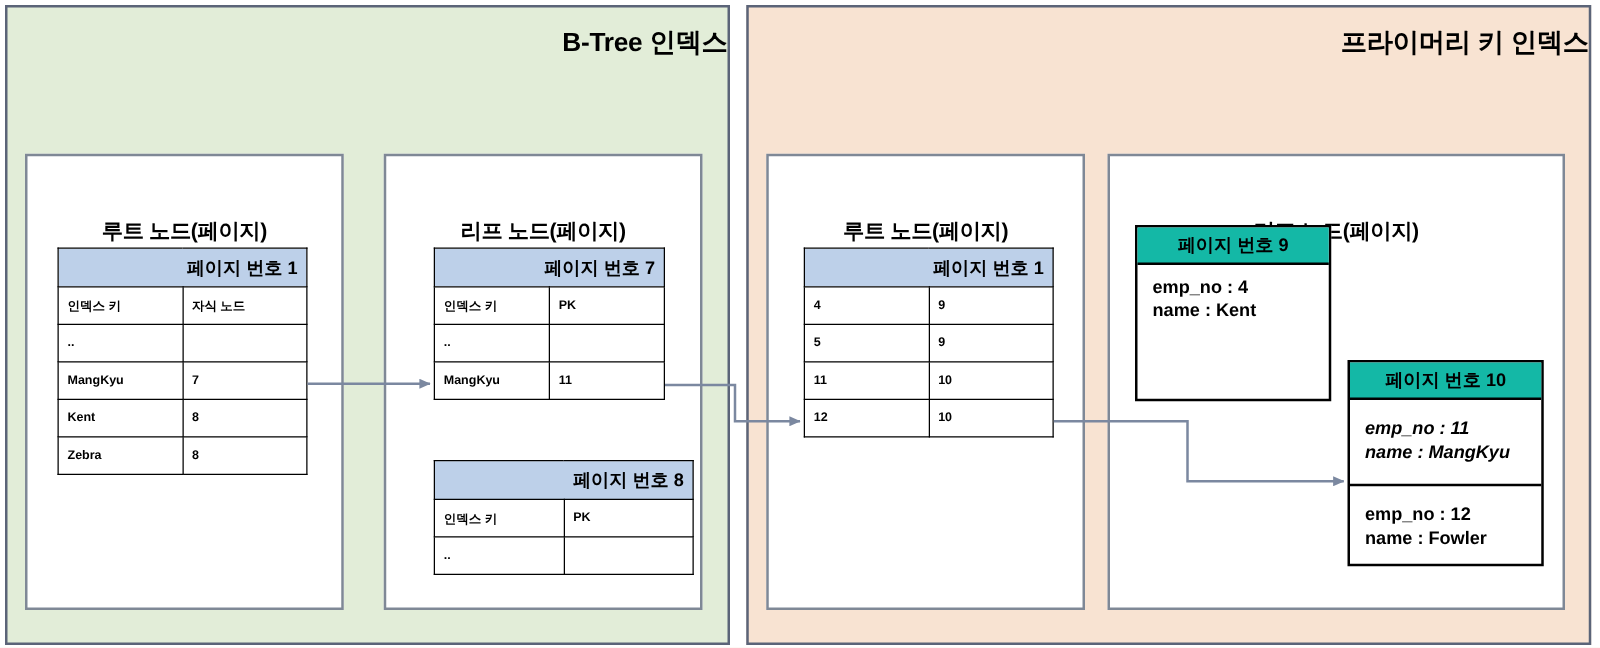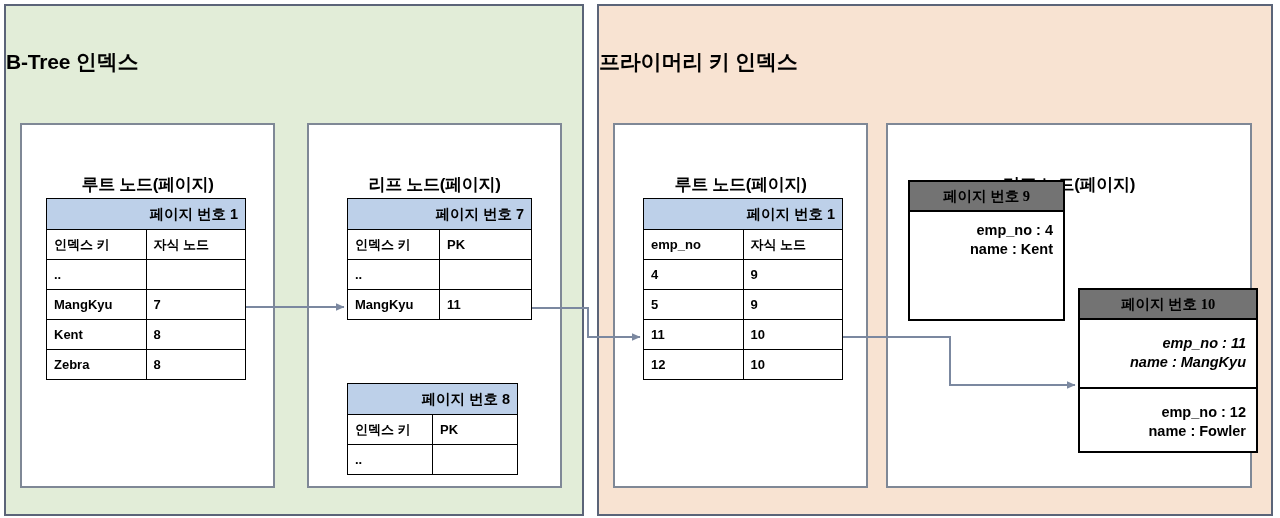--- a/index.html
+++ b/index.html
@@ -6,57 +6,57 @@
   body{
     width:1280px;height:518px;position:relative;overflow:hidden;
     font-family:"Liberation Sans","DejaVu Sans",sans-serif;
     color:#000000;
   }
   .panel{position:absolute;border:2px solid #5b6478;box-sizing:border-box;}
   #panel-btree{left:4px;top:4px;width:580px;height:512px;background:#e2edd8;}
   #panel-pk{left:597px;top:4px;width:676px;height:512px;background:#f8e3d2;}
 
   .panel-title{
-    position:absolute;left:0;right:0;top:14px;text-align:left;
-    font-size:21px;font-weight:bold;letter-spacing:-0.2px;margin-top:28px;
+    position:absolute;left:0;right:0;top:14px;text-align:right;
+    font-size:21px;font-weight:bold;letter-spacing:-0.2px;
   }
 
   .card{
     position:absolute;background:#ffffff;border:2px solid #7f8896;
     box-sizing:border-box;
   }
   .card-title{
     position:absolute;left:0;right:0;top:12px;text-align:center;
     font-size:17px;font-weight:bold;letter-spacing:-0.3px;margin-top:36px;
   }
 
   
   .tbl{position:absolute;border-collapse:collapse;table-layout:fixed;background:#fff;}
   .tbl td{
     border:1.5px solid #000;height:29px;padding:0 7px;
-    font-size:13px;font-weight:bold;vertical-align:middle;
+    font-size:10px;font-weight:bold;vertical-align:middle;
     overflow:hidden;white-space:nowrap;
   }
   .tbl td.hdr{
     background:#bdd0e9;text-align:right;font-size:14.5px;height:30px;
   }
 
   
   .recbox{position:absolute;border:2px solid #000;background:#fff;box-sizing:border-box;}
   .recbox .rb-hdr{
-    background:#737373;border-bottom:2px solid #000;height:28px;
+    background:#14b8a6;border-bottom:2px solid #000;height:28px;
     display:flex;align-items:center;justify-content:center;
-    font-size:14.5px;font-weight:bold;font-family:Liberation Serif, serif;
+    font-size:14.5px;font-weight:bold;
   }
   .recbox .rb-row{
     border-bottom:2px solid #000;padding:9px 10px 10px 12px;
     font-size:14.5px;font-weight:bold;line-height:19px;
   }
   .recbox .rb-row:last-child{border-bottom:none;}
-  .rb-line{display:block;white-space:nowrap;text-align:right;}
+  .rb-line{display:block;white-space:nowrap;}
 
   svg.conn{position:absolute;left:0;top:0;width:1280px;height:518px;overflow:visible;pointer-events:none;}
 </style>
 </head>
 <body>
 
 <div class="panel" id="panel-btree">
   <div class="panel-title">B-Tree 인덱스</div>
 </div>
 
@@ -109,21 +109,21 @@
     <td>..</td>
     <td></td>
   </tr>
   <tr>
     <td>MangKyu</td>
     <td>11</td>
   </tr>
 </tbody>
   </table>
 
-<table class="tbl" style="left:347px;top:383px;width:171px;">
+<table class="tbl" style="left:347px;top:368px;width:208px;">
   <tbody>
       <tr>
     <td class="hdr" colspan="2">페이지 번호 8</td>
   </tr>
   <tr>
     <td style="width:105px">인덱스 키</td>
     <td style="width:80px">PK</td>
   </tr>
   <tr>
     <td>..</td>
@@ -141,24 +141,20 @@
 </div>
 
 <div class="card" style="left:886px;top:123px;width:366px;height:365px;">
   <div class="card-title">리프 노드(페이지)</div>
 </div>
 
 <table class="tbl" style="left:643px;top:198px;width:200px;">
   <tbody>
       <tr>
     <td class="hdr" colspan="2">페이지 번호 1</td>
-  </tr>
-  <tr>
-    <td style="width:110px">emp_no</td>
-    <td style="width:90px">자식 노드</td>
   </tr>
   <tr>
     <td>4</td>
     <td>9</td>
   </tr>
   <tr>
     <td>5</td>
     <td>9</td>
   </tr>
   <tr>
@@ -173,21 +169,21 @@
   </table>
 
 <div class="recbox" style="left:908px;top:180px;width:157px;height:141px;">
   <div class="rb-hdr">페이지 번호 9</div>
   <div class="rb-row">
     <span class="rb-line">emp_no : 4</span>
     <span class="rb-line">name : Kent</span>
   </div>
 </div>
 
-<div class="recbox" style="left:1078px;top:288px;width:180px;height:165px;">
+<div class="recbox" style="left:1078px;top:288px;width:157px;height:165px;">
   <div class="rb-hdr">페이지 번호 10</div>
   <div class="rb-row" style="padding:14px 10px 15px 12px;font-style:italic;">
     <span class="rb-line">emp_no : 11</span>
     <span class="rb-line">name : MangKyu</span>
   </div>
   <div class="rb-row" style="padding:14px 10px 15px 12px;">
     <span class="rb-line">emp_no : 12</span>
     <span class="rb-line">name : Fowler</span>
   </div>
 </div>

